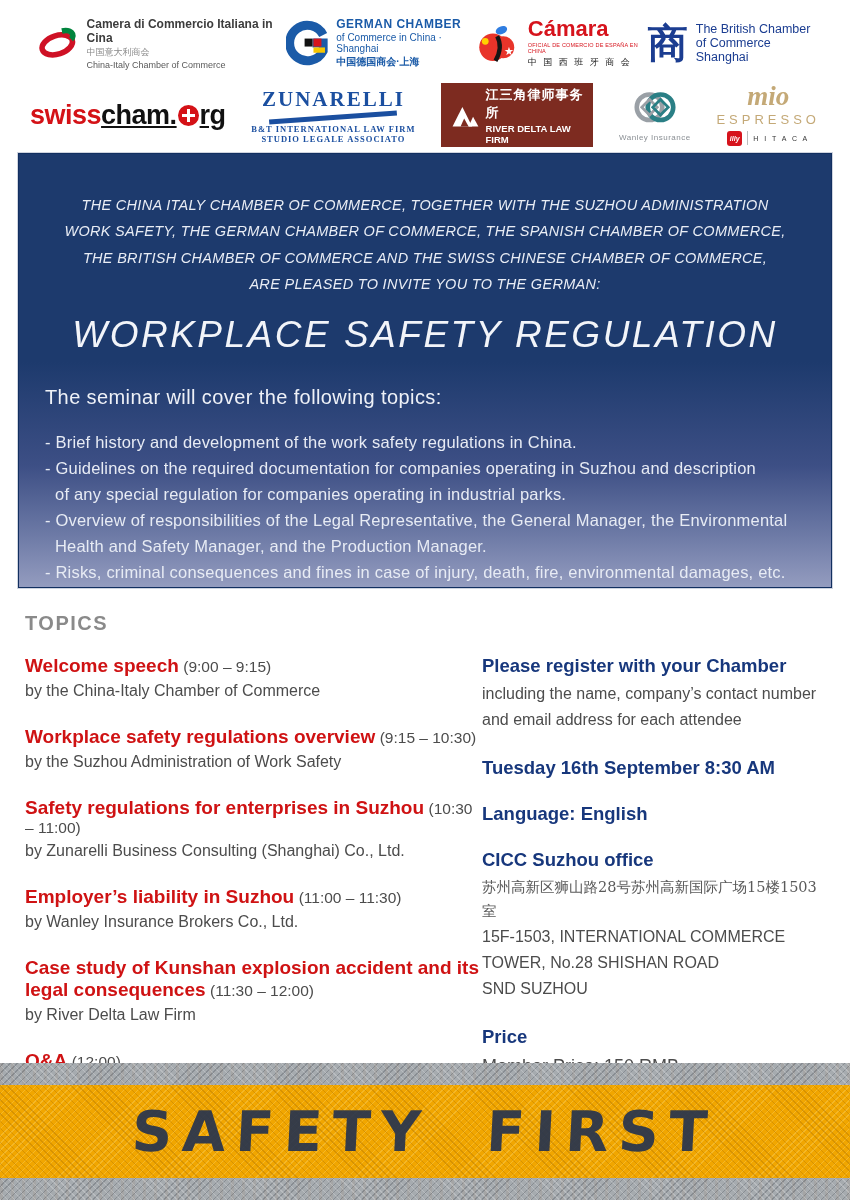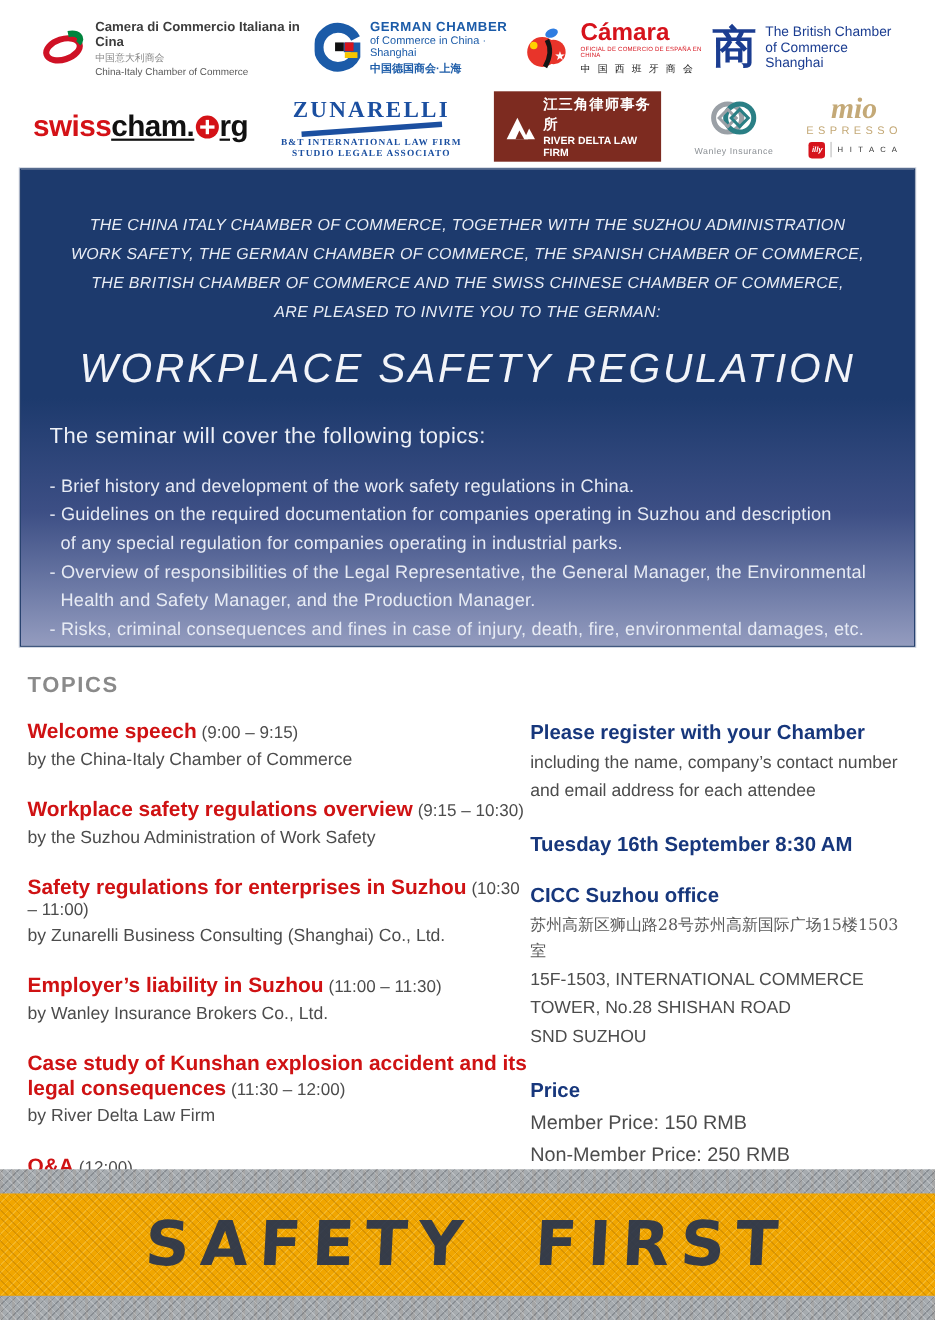--- a/index.html
+++ b/index.html
@@ -51,21 +51,21 @@
   .rd-text { color:#fff; }
   .rd-cn { font-size: 13px; font-weight:bold; letter-spacing:1px; }
   .rd-en { font-size: 9.5px; font-weight:bold; margin-top:1px; }
 
   .wanley { flex-direction: column; gap:2px; text-align:center; }
   .wan-label { font-size: 8px; color:#8a8f94; letter-spacing:.5px; }
 
   .mio { flex-direction: column; gap:1px; text-align:center; }
   .mio-1 { font-family:"Liberation Serif", serif; font-style: italic; font-weight:bold;
            font-size: 27px; color:#c4a977; line-height:.9; }
-  .mio-2 { font-size: 10px; color:#c4a977; letter-spacing: 4px; margin-top:2px; }
+  .mio-2 { font-size: 13px; color:#c4a977; letter-spacing: 4px; margin-top:2px; }
   .mio-row { display:flex; align-items:center; gap:5px; margin-top:3px; }
   .illy-box { background:#d6131c; color:#fff; font-size:7px; font-style:italic;
               font-weight:bold; width:15px; height:15px; border-radius:3px;
               display:flex; align-items:center; justify-content:center; }
   .mio-sep { width:1px; height:14px; background:#bbb; }
   .mio-3 { font-size: 7px; color:#333; letter-spacing: 2px; }
 
   
   .banner { height: 435px; margin: 0 18px; padding: 38px 26px 0 26px;
             background: linear-gradient(180deg, #1d3a6d 0%, #1d3a6d 48%,
@@ -277,20 +277,23 @@
       <div class="col-right">
         <div class="info-block">
           <div class="info-h">Please register with your Chamber</div>
           <div class="info-line mt4">including the name, company’s contact number</div>
           <div class="info-line">and email address for each attendee</div>
         </div>
         <div class="info-block">
           <div class="info-h">Tuesday 16th September 8:30 AM</div>
         </div>
         <div class="info-block">
+          <div class="info-h">Language: English</div>
+        </div>
+        <div class="info-block">
           <div class="info-h">CICC Suzhou office</div>
           <div class="addr-cn">苏州高新区狮山路28号苏州高新国际广场15楼1503室</div>
           <div class="info-line">15F-1503, INTERNATIONAL COMMERCE</div>
           <div class="info-line">TOWER, No.28 SHISHAN ROAD</div>
           <div class="info-line">SND SUZHOU</div>
         </div>
         <div class="info-block">
           <div class="info-h">Price</div>
           <div class="info-line mt4" style="font-size:18px;">Member Price: 150 RMB</div>
           <div class="info-line" style="font-size:18px;">Non-Member Price: 250 RMB</div>

